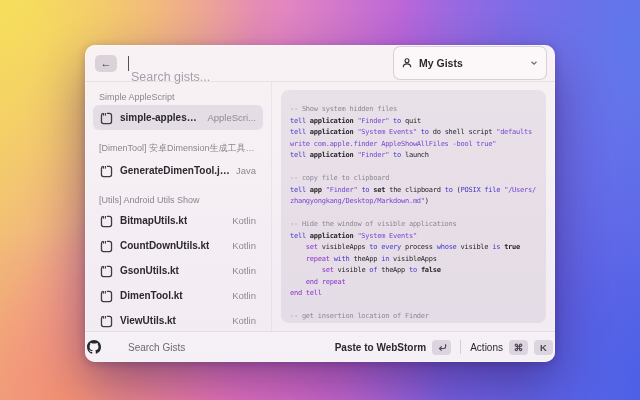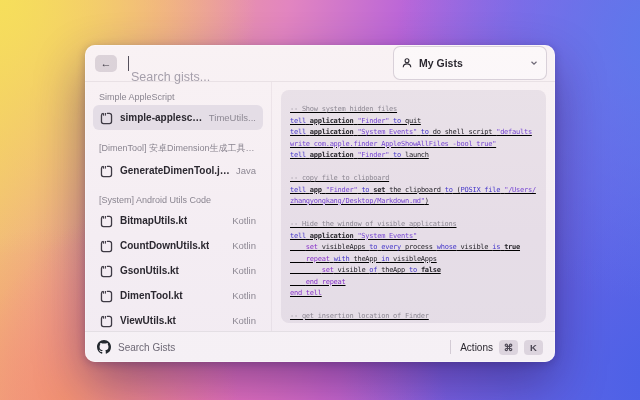--- a/index.html
+++ b/index.html
@@ -34,32 +34,32 @@
   
   .bd { flex:1; display:flex; min-height:0; }
   .sidebar { width:187px; flex:0 0 187px; padding:6px 8px 0 8px; border-right:1px solid rgba(60,40,70,.06); overflow:hidden; }
   .sec-hdr { font-size:9px; color:#8a8590; margin:4px 6px 3px 6px; white-space:nowrap; overflow:hidden; text-overflow:ellipsis; }
   .sec-hdr.later { margin-top:12px; }
   .row { height:25px; border-radius:6px; display:flex; align-items:center; padding:0 7px; cursor:pointer; }
   .row.sel { background:#e4dde6; }
   .row .ic { flex:0 0 13px; height:13px; margin-right:7px; }
   .row .t { font-size:10px; font-weight:bold; color:#2b2830; white-space:nowrap; overflow:hidden; text-overflow:ellipsis; }
   .row .ty { margin-left:auto; font-size:9.5px; color:#8d8893; white-space:nowrap; padding-left:6px; }
-  .preview { flex:1; padding:8px 9px; min-width:0;text-decoration:underline; }
+  .preview { flex:1; padding:8px 9px; min-width:0; }
   .code-panel { width:100%; height:100%; background:rgba(105,85,130,.10); border-radius:8px; padding:14px 9px 8px 9px; overflow:hidden; }
   .code { font-family:"DejaVu Sans Mono", monospace; font-size:7px; letter-spacing:-0.25px; line-height:11.5px; white-space:pre; color:#26242a; }
   .code-line { min-height:11.5px; }
   .tok-c { color:#8d8893; }
   .tok-k { color:#4436c9; }
   .tok-v { color:#8833c9; }
   .tok-s { color:#7645d2; }
   .tok-b { font-weight:bold; color:#26242a; }
   .tok-p { color:#26242a; }
   
-  .ftr { height:31px; flex:0 0 31px; display:flex; align-items:center; padding:0 12px; border-top:1px solid rgba(60,40,70,.09); background:rgba(255,255,255,.25); }
+  .ftr { height:31px; flex:0 0 31px; display:flex; align-items:center; padding:0 2px; border-top:1px solid rgba(60,40,70,.09); background:rgba(255,255,255,.25);gap:20px; }
   .ftr .app-lbl { font-size:10px; color:#6d6875; margin-left:7px; }
   .ftr-right { margin-left:auto; display:flex; align-items:center; }
   .act { display:flex; align-items:center; cursor:pointer; }
   .act .al { font-size:10px; color:#2b2830; }
   .act .al.bold { font-weight:bold; }
   .kbd { display:inline-flex; align-items:center; justify-content:center; min-width:19px; height:15px; padding:0 3px; margin-left:6px; border-radius:4px; background:rgba(110,90,120,.18); color:#4c4754; font-size:9.5px; font-weight:bold; }
   .vsep { width:1px; height:14px; background:rgba(60,40,70,.18); margin:0 9px; }
 </style>
 </head>
 <body>
@@ -90,32 +90,32 @@
 
   <div class="bd">
     <div class="sidebar" id="sidebar">
         <div class="sec-hdr">Simple AppleScript</div>
         <div class="row sel">
           <span class="ic"><svg width="13" height="13" viewBox="0 0 16 16">
               <path d="M8.5 1.8h3.2a2.5 2.5 0 0 1 2.5 2.5v7.4a2.5 2.5 0 0 1-2.5 2.5H4.3a2.5 2.5 0 0 1-2.5-2.5V4.3a2.5 2.5 0 0 1 2.2-2.48" fill="none" stroke="#3f3b45" stroke-width="1.6"></path>
               <path d="M4.6 1.2 4.2 4.4 M6.9 1.2 6.5 4.4" stroke="#3f3b45" stroke-width="1.3" fill="none"></path>
             </svg></span>
           <span class="t">simple-applescript.a...</span>
-          <span class="ty">TimeUtils...</span>
+          <span class="ty">AppleScri...</span>
         </div>
         <div class="sec-hdr later">[DimenTool] 安卓Dimension生成工具 #Java</div>
         <div class="row">
           <span class="ic"><svg width="13" height="13" viewBox="0 0 16 16">
               <path d="M8.5 1.8h3.2a2.5 2.5 0 0 1 2.5 2.5v7.4a2.5 2.5 0 0 1-2.5 2.5H4.3a2.5 2.5 0 0 1-2.5-2.5V4.3a2.5 2.5 0 0 1 2.2-2.48" fill="none" stroke="#3f3b45" stroke-width="1.6"></path>
               <path d="M4.6 1.2 4.2 4.4 M6.9 1.2 6.5 4.4" stroke="#3f3b45" stroke-width="1.3" fill="none"></path>
             </svg></span>
           <span class="t">GenerateDimenTool.java</span>
           <span class="ty">Java</span>
         </div>
-        <div class="sec-hdr later">[System] Android Utils Code</div>
+        <div class="sec-hdr later">[Utils] Android Utils Show</div>
         <div class="row">
           <span class="ic"><svg width="13" height="13" viewBox="0 0 16 16">
               <path d="M8.5 1.8h3.2a2.5 2.5 0 0 1 2.5 2.5v7.4a2.5 2.5 0 0 1-2.5 2.5H4.3a2.5 2.5 0 0 1-2.5-2.5V4.3a2.5 2.5 0 0 1 2.2-2.48" fill="none" stroke="#3f3b45" stroke-width="1.6"></path>
               <path d="M4.6 1.2 4.2 4.4 M6.9 1.2 6.5 4.4" stroke="#3f3b45" stroke-width="1.3" fill="none"></path>
             </svg></span>
           <span class="t">BitmapUtils.kt</span>
           <span class="ty">Kotlin</span>
         </div>
         <div class="row">
           <span class="ic"><svg width="13" height="13" viewBox="0 0 16 16">
@@ -158,20 +158,29 @@
   </div>
 
   <div class="ftr">
     <span style="display:flex;">
       <svg width="14" height="14" viewBox="0 0 16 16">
           <path fill="#24292f" d="M8 0C3.58 0 0 3.58 0 8c0 3.54 2.29 6.53 5.47 7.59.4.07.55-.17.55-.38 0-.19-.01-.82-.01-1.49-2.01.37-2.53-.49-2.69-.94-.09-.23-.48-.94-.82-1.13-.28-.15-.68-.52-.01-.53.63-.01 1.08.58 1.23.82.72 1.21 1.87.87 2.33.66.07-.52.28-.87.51-1.07-1.78-.2-3.64-.89-3.64-3.95 0-.87.31-1.59.82-2.15-.08-.2-.36-1.02.08-2.12 0 0 .67-.21 2.2.82.64-.18 1.32-.27 2-.27.68 0 1.36.09 2 .27 1.53-1.04 2.2-.82 2.2-.82.44 1.1.16 1.92.08 2.12.51.56.82 1.27.82 2.15 0 3.07-1.87 3.75-3.65 3.95.29.25.54.73.54 1.48 0 1.07-.01 1.93-.01 2.2 0 .21.15.46.55.38A8.01 8.01 0 0 0 16 8c0-4.42-3.58-8-8-8z"></path>
         </svg>
     </span>
     <span class="app-lbl">Search Gists</span>
     <div class="ftr-right">
+      <div class="act">
+        <span class="al bold">Paste to WebStorm</span>
+        <span class="kbd">
+          <svg width="10" height="9" viewBox="0 0 12 10">
+              <path d="M10.3 1.2v3a2 2 0 0 1-2 2H3.6" fill="none" stroke="#4c4754" stroke-width="1.4"></path>
+              <path d="M5.6 3.6 3 6.2l2.6 2.6" fill="none" stroke="#4c4754" stroke-width="1.4"></path>
+            </svg>
+        </span>
+      </div>
       <div class="vsep"></div>
       <div class="act">
         <span class="al">Actions</span>
         <span id="act-keys" style="display:inline-flex;">
             <span class="kbd">⌘</span>
             <span class="kbd">K</span>
           </span>
       </div>
     </div>
   </div>

